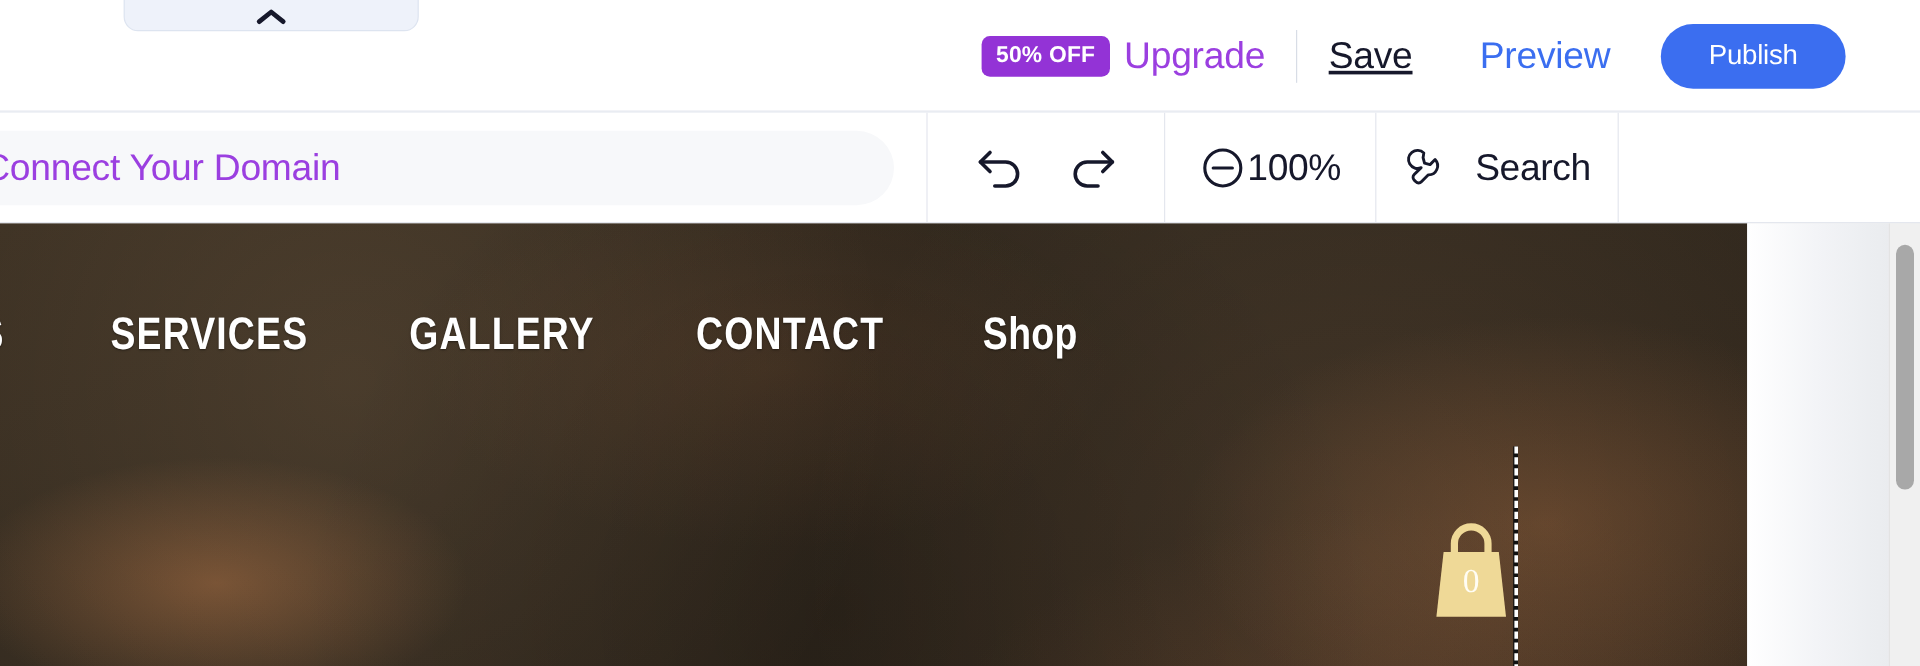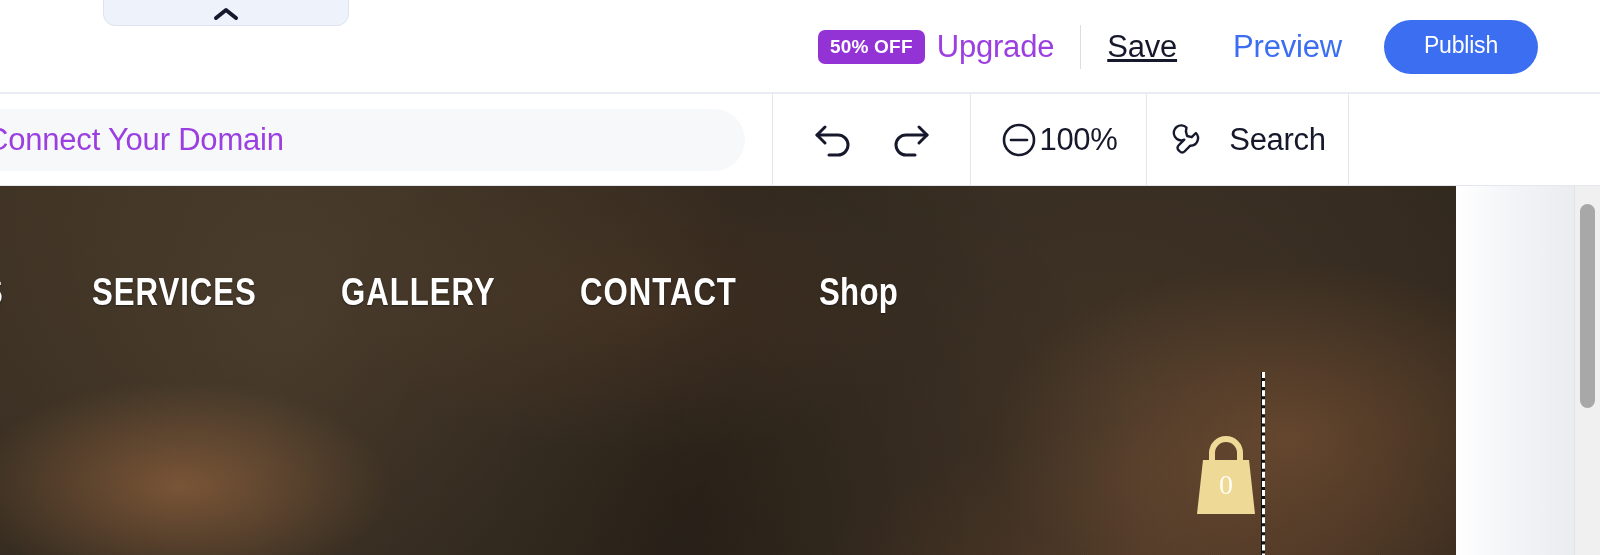--- a/index.html
+++ b/index.html
@@ -210,21 +210,20 @@
   }
 
   
   .site-nav {
     position: absolute;
     left: 0; top: 0;
     width: 1456px;
     height: 186px;
     display: flex;
     align-items: center;
-    margin-top: 13px;
   }
   .nav-links {
     display: flex;
     align-items: baseline;
     gap: 0;
     margin-left: -18px;
   }
   .nav-link {
     color: #ffffff;
     font-family: "Liberation Sans Narrow", "Liberation Sans", sans-serif;

